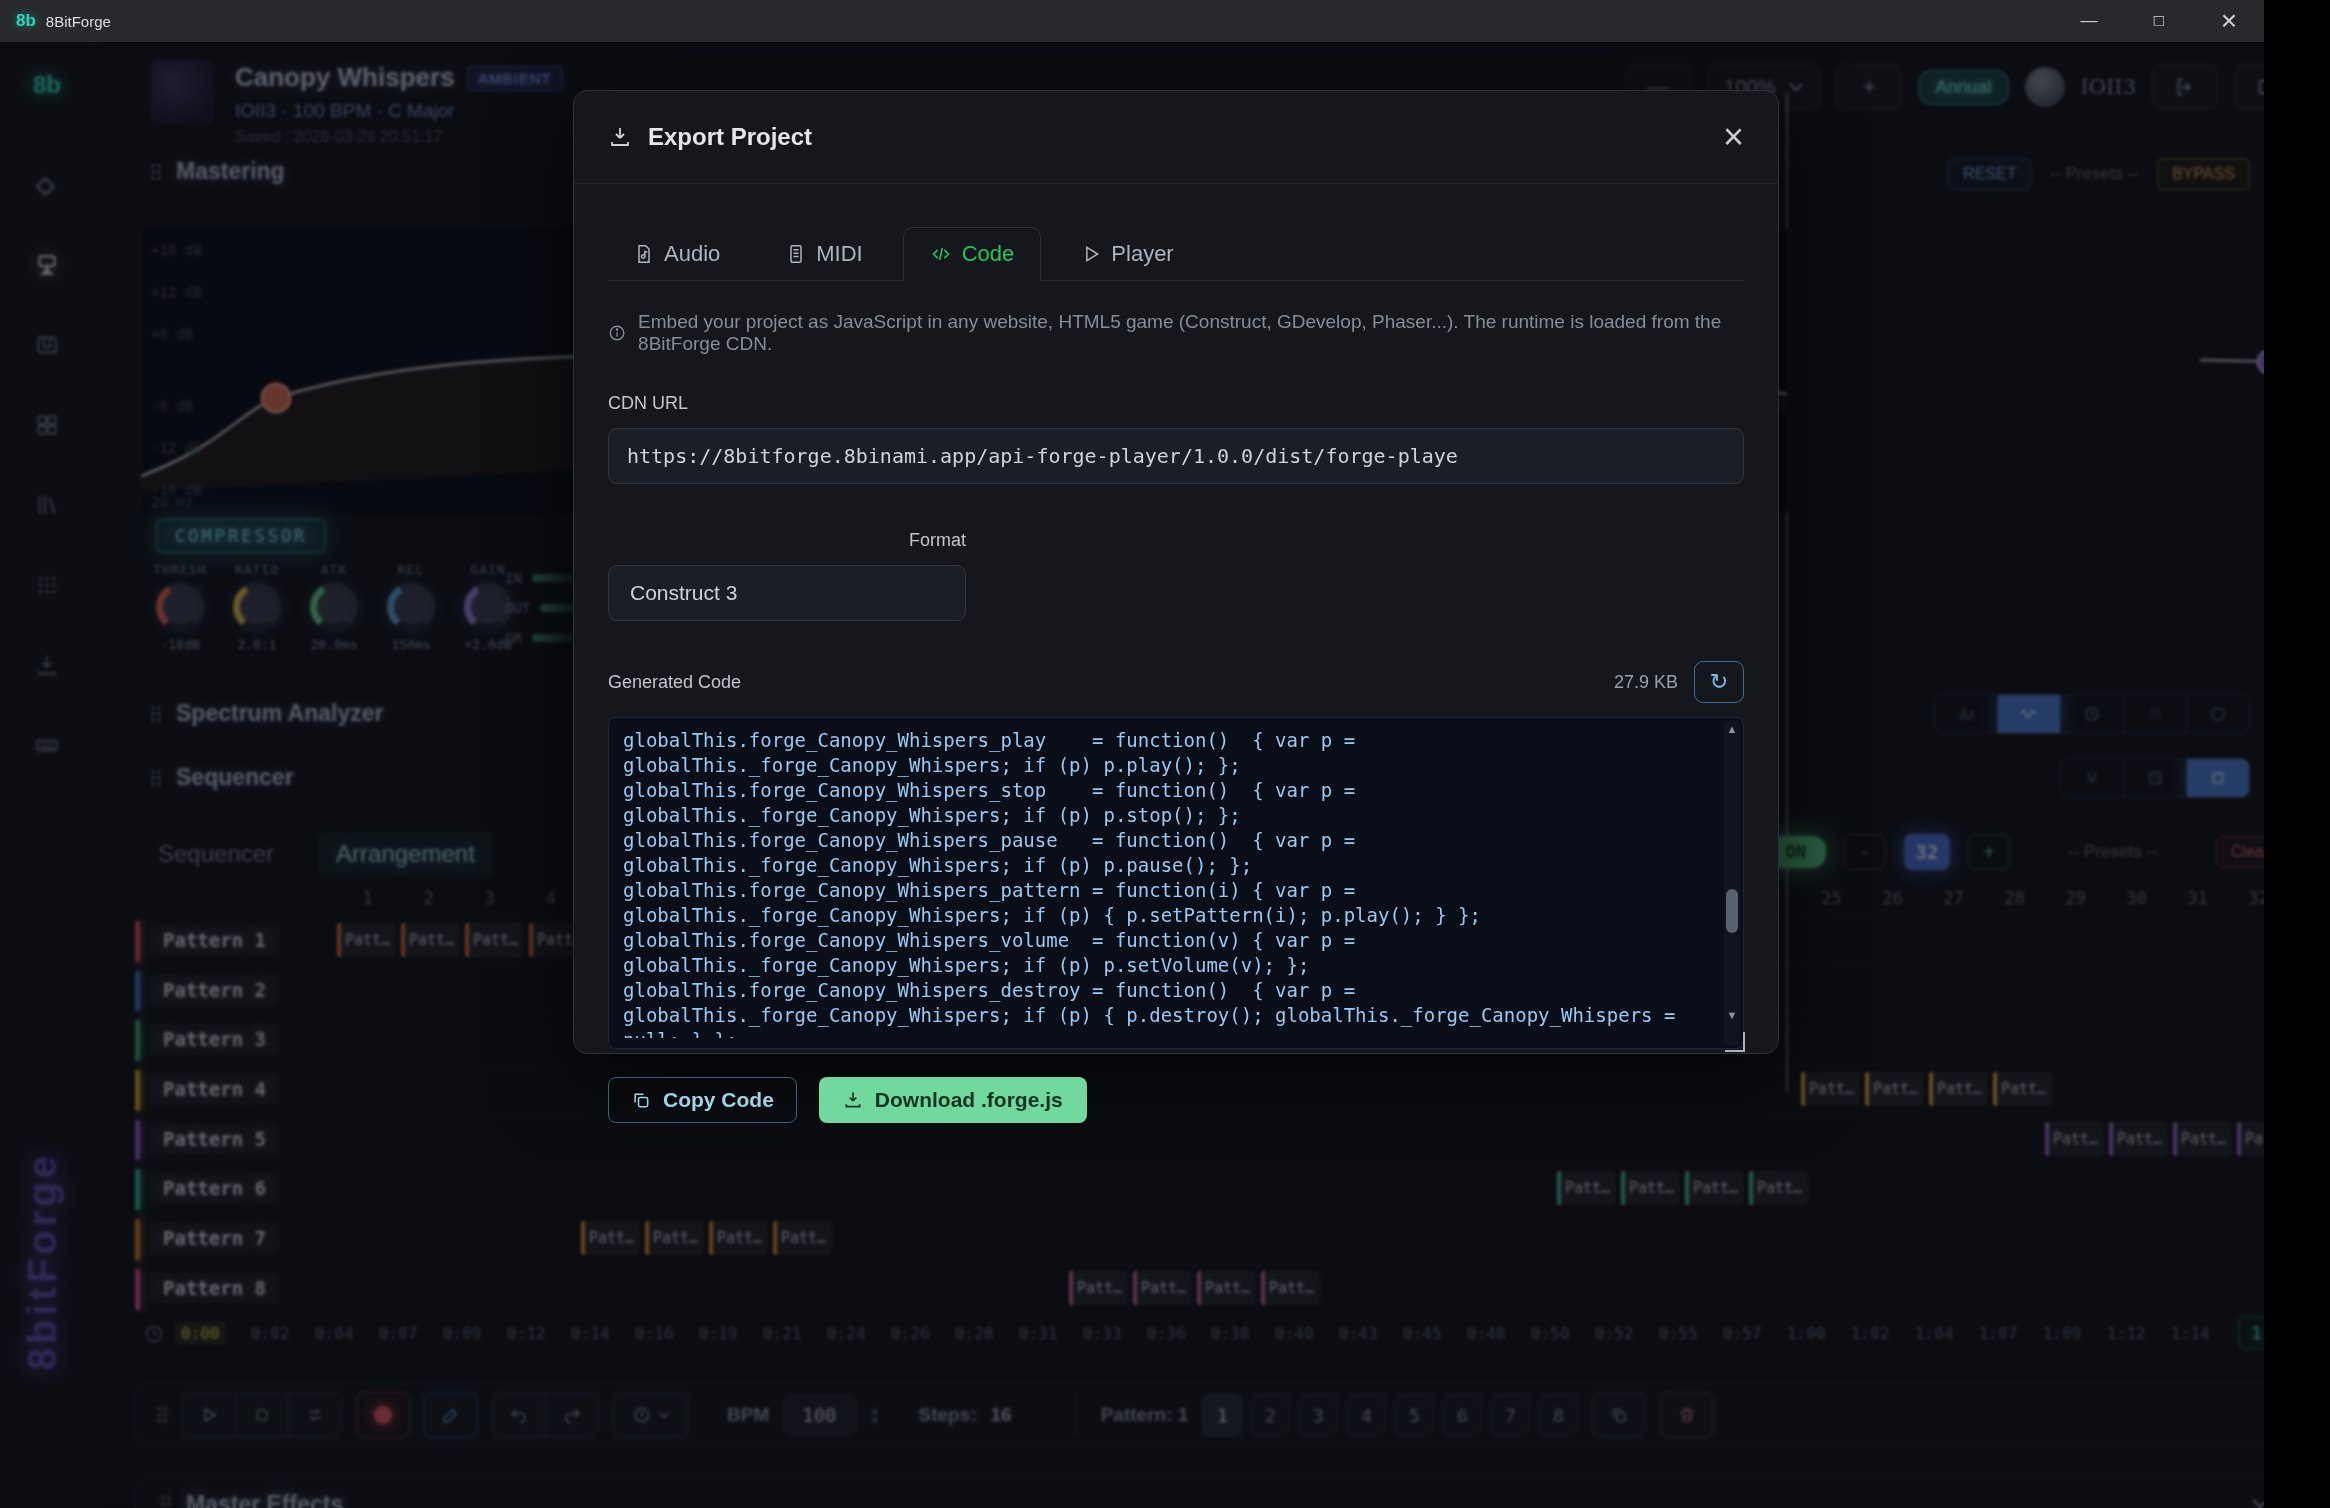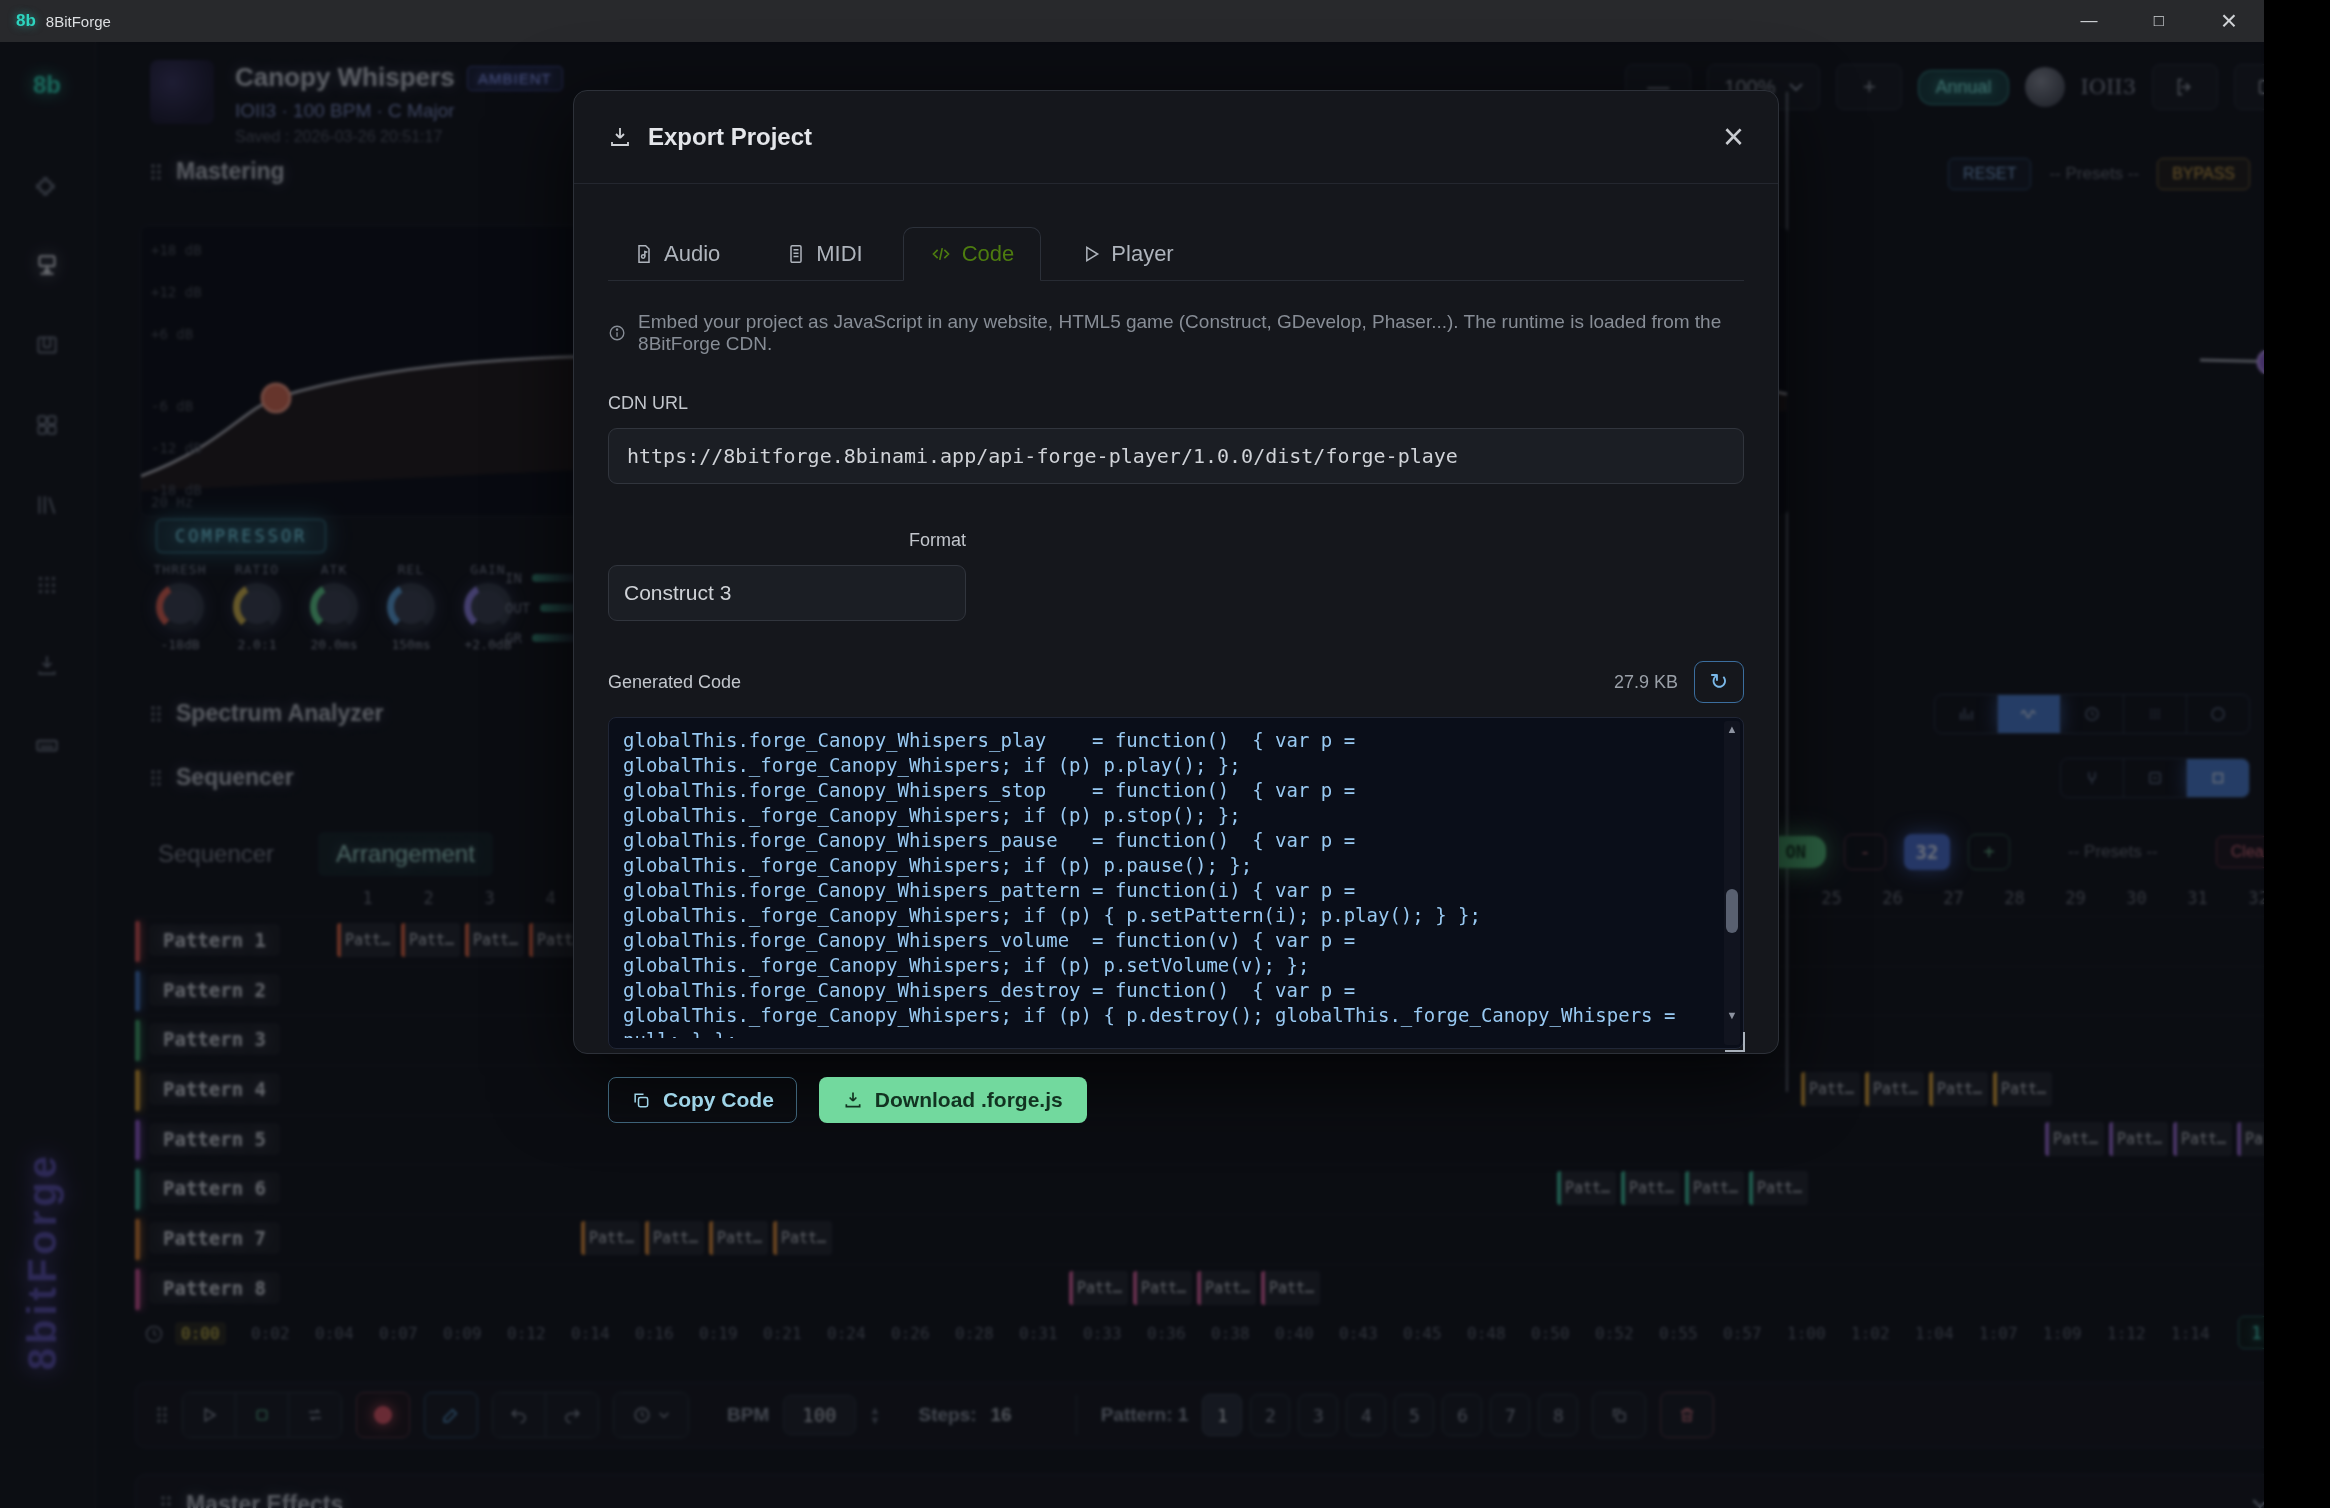--- a/index.html
+++ b/index.html
@@ -126,28 +126,28 @@
   #overlay{position:absolute;left:0;top:42px;width:2330px;height:1466px;background:rgba(7,9,14,.55);backdrop-filter:blur(1.5px);z-index:60;}
   
   #modal{position:absolute;left:573px;top:90px;width:1206px;height:964px;background:#15171c;border:1px solid #2d3139;
       border-radius:14px;z-index:100;box-shadow:0 24px 80px rgba(0,0,0,.7);box-sizing:border-box;}
   .m-hdr{display:flex;align-items:center;height:92px;padding:0 34px;border-bottom:1px solid #24272f;}
   .m-title{font-size:24px;font-weight:bold;color:#e4e6ea;margin-left:16px;}
   .m-close{margin-left:auto;color:#c8cbd0;font-size:36px;font-weight:300;line-height:1;}
   .m-body{padding:0 34px;}
   .m-tabs{display:flex;align-items:flex-end;gap:14px;margin-top:34px;border-bottom:1px solid #272b33;height:62px;}
   .mtab{display:flex;align-items:center;gap:10px;font-size:22px;color:#aeb4bc;padding:13px 26px;}
-  .mtab.active{color:#4d7c0f;border:1px solid #2c313a;border-bottom:1px solid #15171c;border-radius:10px 10px 0 0;margin-bottom:-1px;background:#15171c;}
+  .mtab.active{color:#22c55e;border:1px solid #2c313a;border-bottom:1px solid #15171c;border-radius:10px 10px 0 0;margin-bottom:-1px;background:#15171c;}
   .m-info{display:flex;align-items:center;gap:12px;margin-top:30px;color:#878d96;font-size:19px;}
   .m-fields{display:flex;gap:46px;margin-top:38px;flex-direction:column;}
   .f-label{font-size:18px;color:#c2c6cc;margin-bottom:14px;}
   .f-input{height:56px;background:#1b1e24;border:1px solid #31353d;border-radius:9px;color:#d0d3d8;
       font-family:"DejaVu Sans Mono",monospace;font-size:20px;padding:0 18px;box-sizing:border-box;width:100%;outline:none;}
   .f-select{height:56px;background:#1b1e24;border:1px solid #31353d;border-radius:9px;color:#cfd2d7;
-      font-size:21px;display:flex;align-items:center;padding:0 15px;box-sizing:border-box;}
+      font-size:21px;display:flex;align-items:center;padding:0 21px;box-sizing:border-box;}
   .col-url{flex:1;}
   .col-fmt{width:358px;text-align:right;}
   .gen-row{display:flex;align-items:center;margin-top:40px;}
   .gen-size{margin-left:auto;font-size:18px;color:#9aa0a8;margin-right:16px;}
   .refresh{width:48px;height:40px;border:1px solid #3b6e9e;border-radius:9px;color:#7ab8e8;display:flex;align-items:center;justify-content:center;font-size:22px;}
   #codebox{position:relative;margin-top:14px;height:332px;background:#0a0e19;border:1px solid #202636;border-radius:8px;box-sizing:border-box;}
   #code{position:absolute;inset:10px 30px 10px 14px;overflow:hidden;color:#98c9f2;font-family:"DejaVu Sans Mono",monospace;
       font-size:19px;line-height:25px;white-space:pre-wrap;word-break:break-word;}
   .sbar{position:absolute;right:3px;top:3px;bottom:3px;width:16px;background:#11141f;border-radius:3px;}
   .sbar .arr{position:absolute;left:0;width:16px;height:16px;color:#8d93a0;font-size:11px;display:flex;align-items:center;justify-content:center;}

